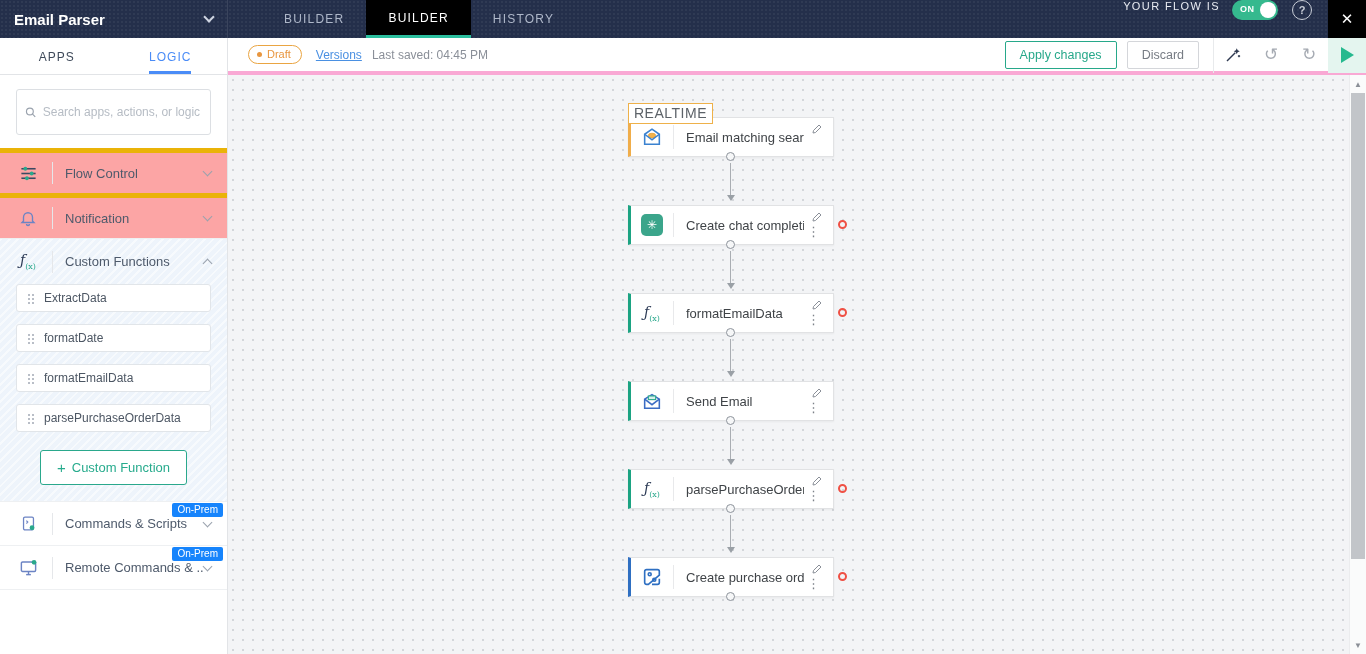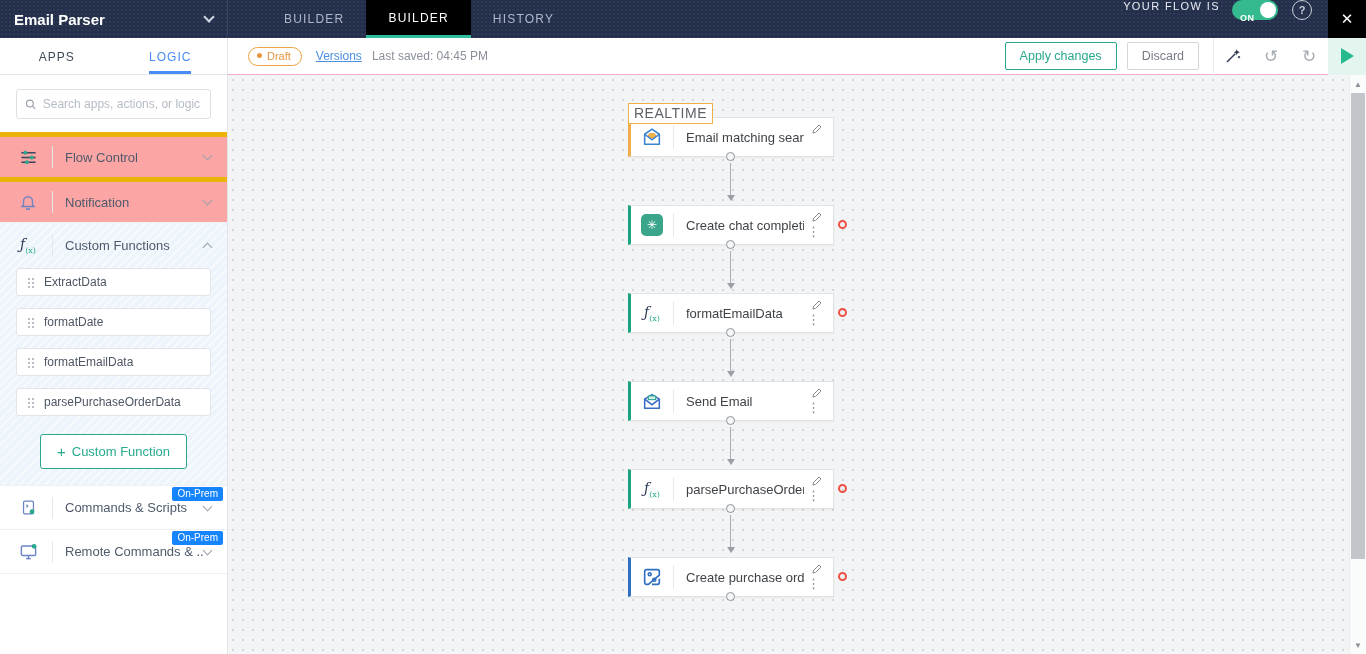--- a/index.html
+++ b/index.html
@@ -11,28 +11,28 @@
     display:flex; align-items:stretch; z-index:30; }
   .tb-left { width:228px; display:flex; align-items:center; padding:0 14px; border-right:1px solid rgba(255,255,255,0.10); }
   .tb-title { color:#fff; font-size:15px; font-weight:700; flex:1; }
   .chev { display:inline-block; width:8px; height:8px; border-right:2px solid #cfd5e2; border-bottom:2px solid #cfd5e2; transform:rotate(45deg); margin-top:-4px; }
   .tb-tabs { display:flex; align-items:stretch; margin-left:34px; }
   .tb-tab { color:#aeb7c9; font-size:12px; letter-spacing:1.2px; display:flex; align-items:center; padding:0 22px; cursor:pointer; }
   .tb-tab.active { background:#000; color:#fff; border-bottom:3px solid #2bbf9e; }
   .tb-right { margin-left:auto; display:flex; }
   .flow-status-label { color:#e8ebf2; font-size:11px; letter-spacing:1.4px; margin-right:12px; }
   .toggle { width:46px; height:20px; border-radius:10px; background:#35b98e; position:relative; margin-right:14px; cursor:pointer; }
-  .toggle .on { position:absolute; left:8px; top:13px; font-size:9px; font-weight:700; color:#fff; letter-spacing:.5px; }
+  .toggle .on { position:absolute; left:8px; top:4px; font-size:9px; font-weight:700; color:#fff; letter-spacing:.5px; }
   .toggle .knob { position:absolute; right:2px; top:2px; width:16px; height:16px; border-radius:50%; background:#fff; }
   .help { width:20px; height:20px; border-radius:50%; border:1.5px solid #c9ced8; color:#c9ced8; font-size:11px; font-weight:700;
     display:flex; align-items:center; justify-content:center; margin-right:16px; cursor:pointer; }
   .closebtn { width:38px; height:38px; background:#000; color:#fff; font-size:15px; display:flex; align-items:center; justify-content:center; cursor:pointer; }
 
   
-  .subbar { position:absolute; left:228px; top:38px; width:1138px; height:37px; background:#fff; border-bottom:1px solid #f9a8d4;
+  .subbar { position:absolute; left:228px; top:38px; width:1138px; height:37px; background:#fff; border-bottom:4px solid #f9a8d4;
     display:flex; align-items:center; z-index:20; }
   .draft-pill { margin-left:20px; border:1px solid #eaa542; color:#e8963f; border-radius:11px; font-size:11px; padding:2px 10px 3px 8px; display:flex; align-items:center; }
   .draft-pill::before { content:""; width:5px; height:5px; border-radius:50%; background:#e8963f; margin-right:5px; }
   .versions { margin-left:14px; color:#4a90e2; font-size:12px; text-decoration:underline; cursor:pointer; }
   .lastsaved { margin-left:10px; color:#8a8f98; font-size:12px; }
   .sb-right { margin-left:auto; display:flex; align-items:center; height:100%; }
   .btn { height:28px; border-radius:2px; font-size:12.5px; padding:0 14px; background:#fff; cursor:pointer; display:flex; align-items:center; }
   .btn-apply { border:1px solid #27a88a; color:#27a88a; margin-right:10px; }
   .btn-discard { border:1px solid #d4d6da; color:#777c84; margin-right:14px; }
   .vsep { width:1px; height:37px; background:#e8eaec; }
@@ -40,21 +40,21 @@
   .undo-redo { font-size:17px; color:#a6abb3; }
   .play-area { width:38px; height:37px; background:#e4f5ef; display:flex; align-items:center; justify-content:center; cursor:pointer; }
   .play-tri { width:0; height:0; border-left:13px solid #26b98f; border-top:8px solid transparent; border-bottom:8px solid transparent; }
 
   
   .side-tabs { position:absolute; left:0; top:38px; width:228px; height:37px; background:#fff; border-bottom:1px solid #e2e4e7;
     border-right:1px solid #e2e4e7; display:flex; z-index:20; }
   .side-tab { flex:1; display:flex; align-items:flex-end; justify-content:center; font-size:12px; letter-spacing:1px; color:#3f4a5a; cursor:pointer; padding-bottom:10px; }
   .side-tab.active span { color:#4a8cf7; border-bottom:3px solid #4a8cf7; padding-bottom:7px; margin-bottom:-10px; }
   .sidebar { position:absolute; left:0; top:75px; width:228px; height:579px; background:#fff; border-right:1px solid #e2e4e7; overflow:hidden; }
-  .search-wrap { margin:14px 16px 13px; height:30px; border:1px solid #dcdfe3; border-radius:3px; display:flex; align-items:center; padding:0 8px; }
+  .search-wrap { margin:14px 16px 13px; height:46px; border:1px solid #dcdfe3; border-radius:3px; display:flex; align-items:center; padding:0 8px; }
   .search-wrap input { border:none; outline:none; font-size:12px; color:#555; width:100%; margin-left:6px; font-family:"Liberation Sans",sans-serif; }
   .search-wrap input::placeholder { color:#b6bcc4; }
   .section-row { height:45px; display:flex; align-items:center; padding:0 16px; border-top:5px solid #eab308; cursor:pointer; background:#fca5a5; }
   .row-icon { width:24px; display:flex; justify-content:center; }
   .row-sep { width:1px; height:22px; background:#e5e7ea; margin:0 12px; }
   .row-label { font-size:13px; color:#4e5a6b; flex:1; white-space:nowrap; overflow:hidden; }
   .chev-sm { width:7px; height:7px; border-right:1.5px solid #9aa2ad; border-bottom:1.5px solid #9aa2ad; transform:rotate(45deg); margin-top:-3px; }
   .chev-up { transform:rotate(-135deg); margin-top:4px; }
   .cf-block { border-top:1px solid #eef0f2; background:#eef4fb;
     background-image:repeating-linear-gradient(135deg, rgba(255,255,255,0.55) 0 2px, transparent 2px 6px); padding-bottom:16px; }

